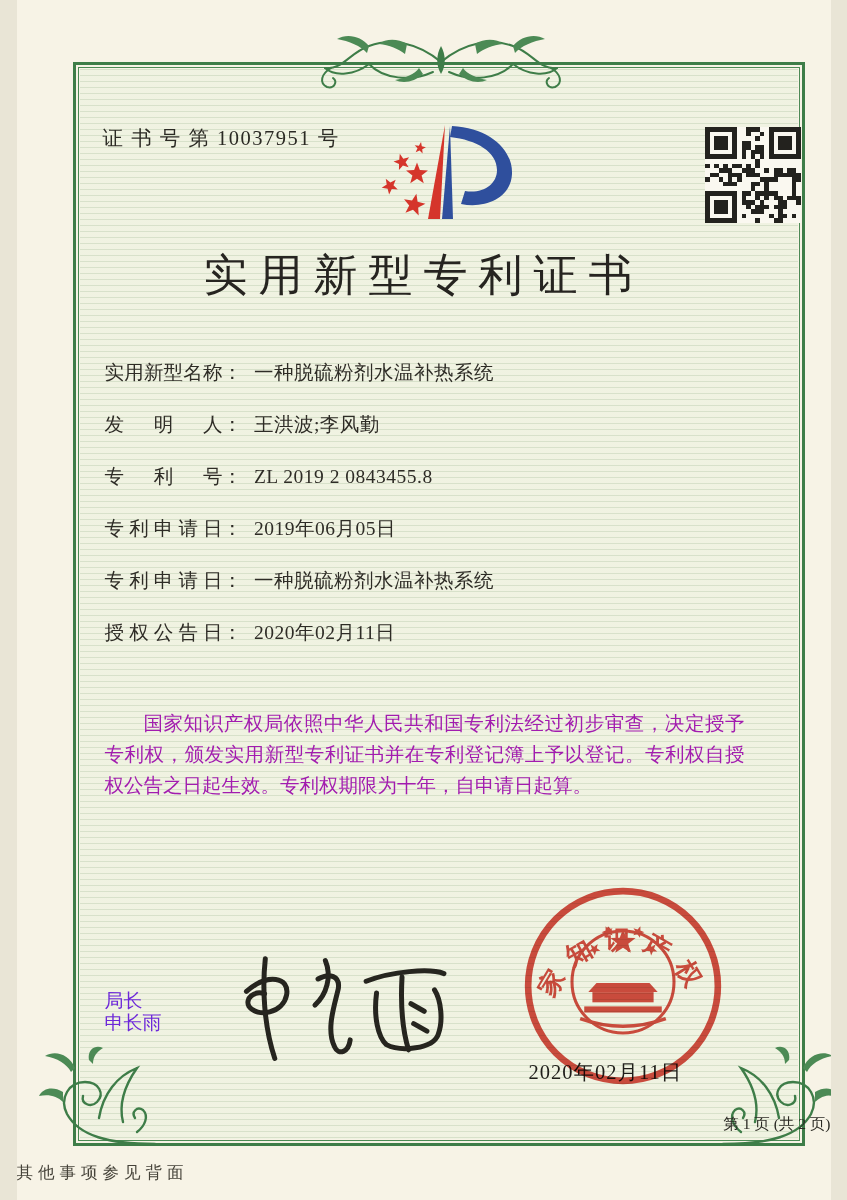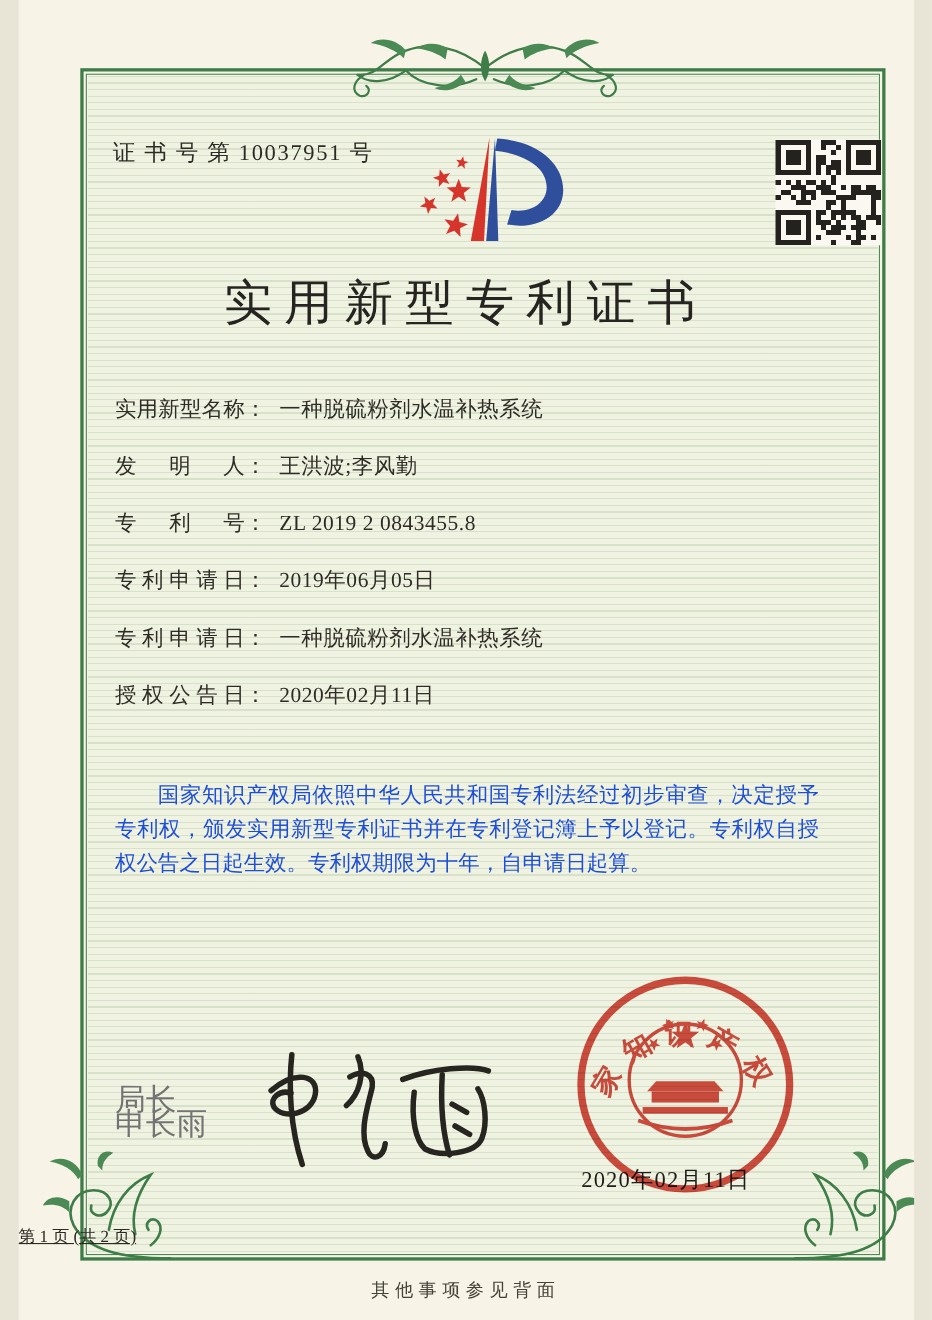--- a/index.html
+++ b/index.html
@@ -17,29 +17,29 @@
   .certno{position:absolute;left:86px;top:124px;font-size:20.5px;letter-spacing:1.5px;color:#2b2a24;}
   .title{position:absolute;left:0;right:0;top:246px;text-align:center;font-size:44px;font-weight:400;
          letter-spacing:11px;color:#262420;}
   .fields{position:absolute;left:88px;top:360px;right:56px;}
   .frow{position:relative;margin-bottom:26px;font-size:19.5px;line-height:26px;white-space:nowrap;color:#2e2c26;}
   .flabel{display:inline-block;width:118px;text-align:justify;text-align-last:justify;vertical-align:top;}
   .colon{display:inline-block;margin-right:7px;}
   .fvalue{letter-spacing:0.5px;margin-top:28px;}
   .grant2{position:absolute;left:342px;top:0;}
   .bodytext{position:absolute;left:88px;right:86px;top:708px;font-size:19.5px;line-height:31px;
-            text-align:justify;color:#1d4ed8;}
+            text-align:justify;color:#a21caf;}
   .bodytext p{margin:0;text-indent:2em;}
-  .director{position:absolute;left:88px;top:990px;font-size:28px;line-height:22px;color:#737373;font-family:Liberation Serif, serif;}
+  .director{position:absolute;left:88px;top:990px;font-size:19px;line-height:22px;color:#6d28d9;font-family:Liberation Serif, serif;}
   .director .n2{}
   .signature{position:absolute;left:216px;top:942px;width:225px;height:128px;transform:rotate(-2deg);}
   .seal{position:absolute;left:504px;top:884px;width:204px;height:204px;opacity:0.9;mix-blend-mode:multiply;z-index:3;}
   .sealdate{position:absolute;left:512px;top:1058px;z-index:1;font-size:20.5px;letter-spacing:1px;color:#1f1e1a;}
-  .pageno{position:absolute;left:0;right:0;top:1114px;text-align:left;font-size:15.5px;color:#2b2a24;text-decoration:underline;}
-  .backnote{position:absolute;left:0;right:0;top:1162px;text-align:center;font-size:16.5px;
+  .pageno{position:absolute;left:0;right:0;top:1114px;text-align:right;font-size:15.5px;color:#2b2a24;}
+  .backnote{position:absolute;left:0;right:0;top:1162px;text-align:left;font-size:16.5px;
             letter-spacing:5px;color:#454239;}
   .logo{position:absolute;left:338px;top:106px;width:195px;height:134px;}
   .qr{position:absolute;left:688px;top:127px;width:96px;height:96px;background:#faf8f0;}
 </style>
 </head>
 <body>
 
 <div class="page">
 
   <div class="frame">

